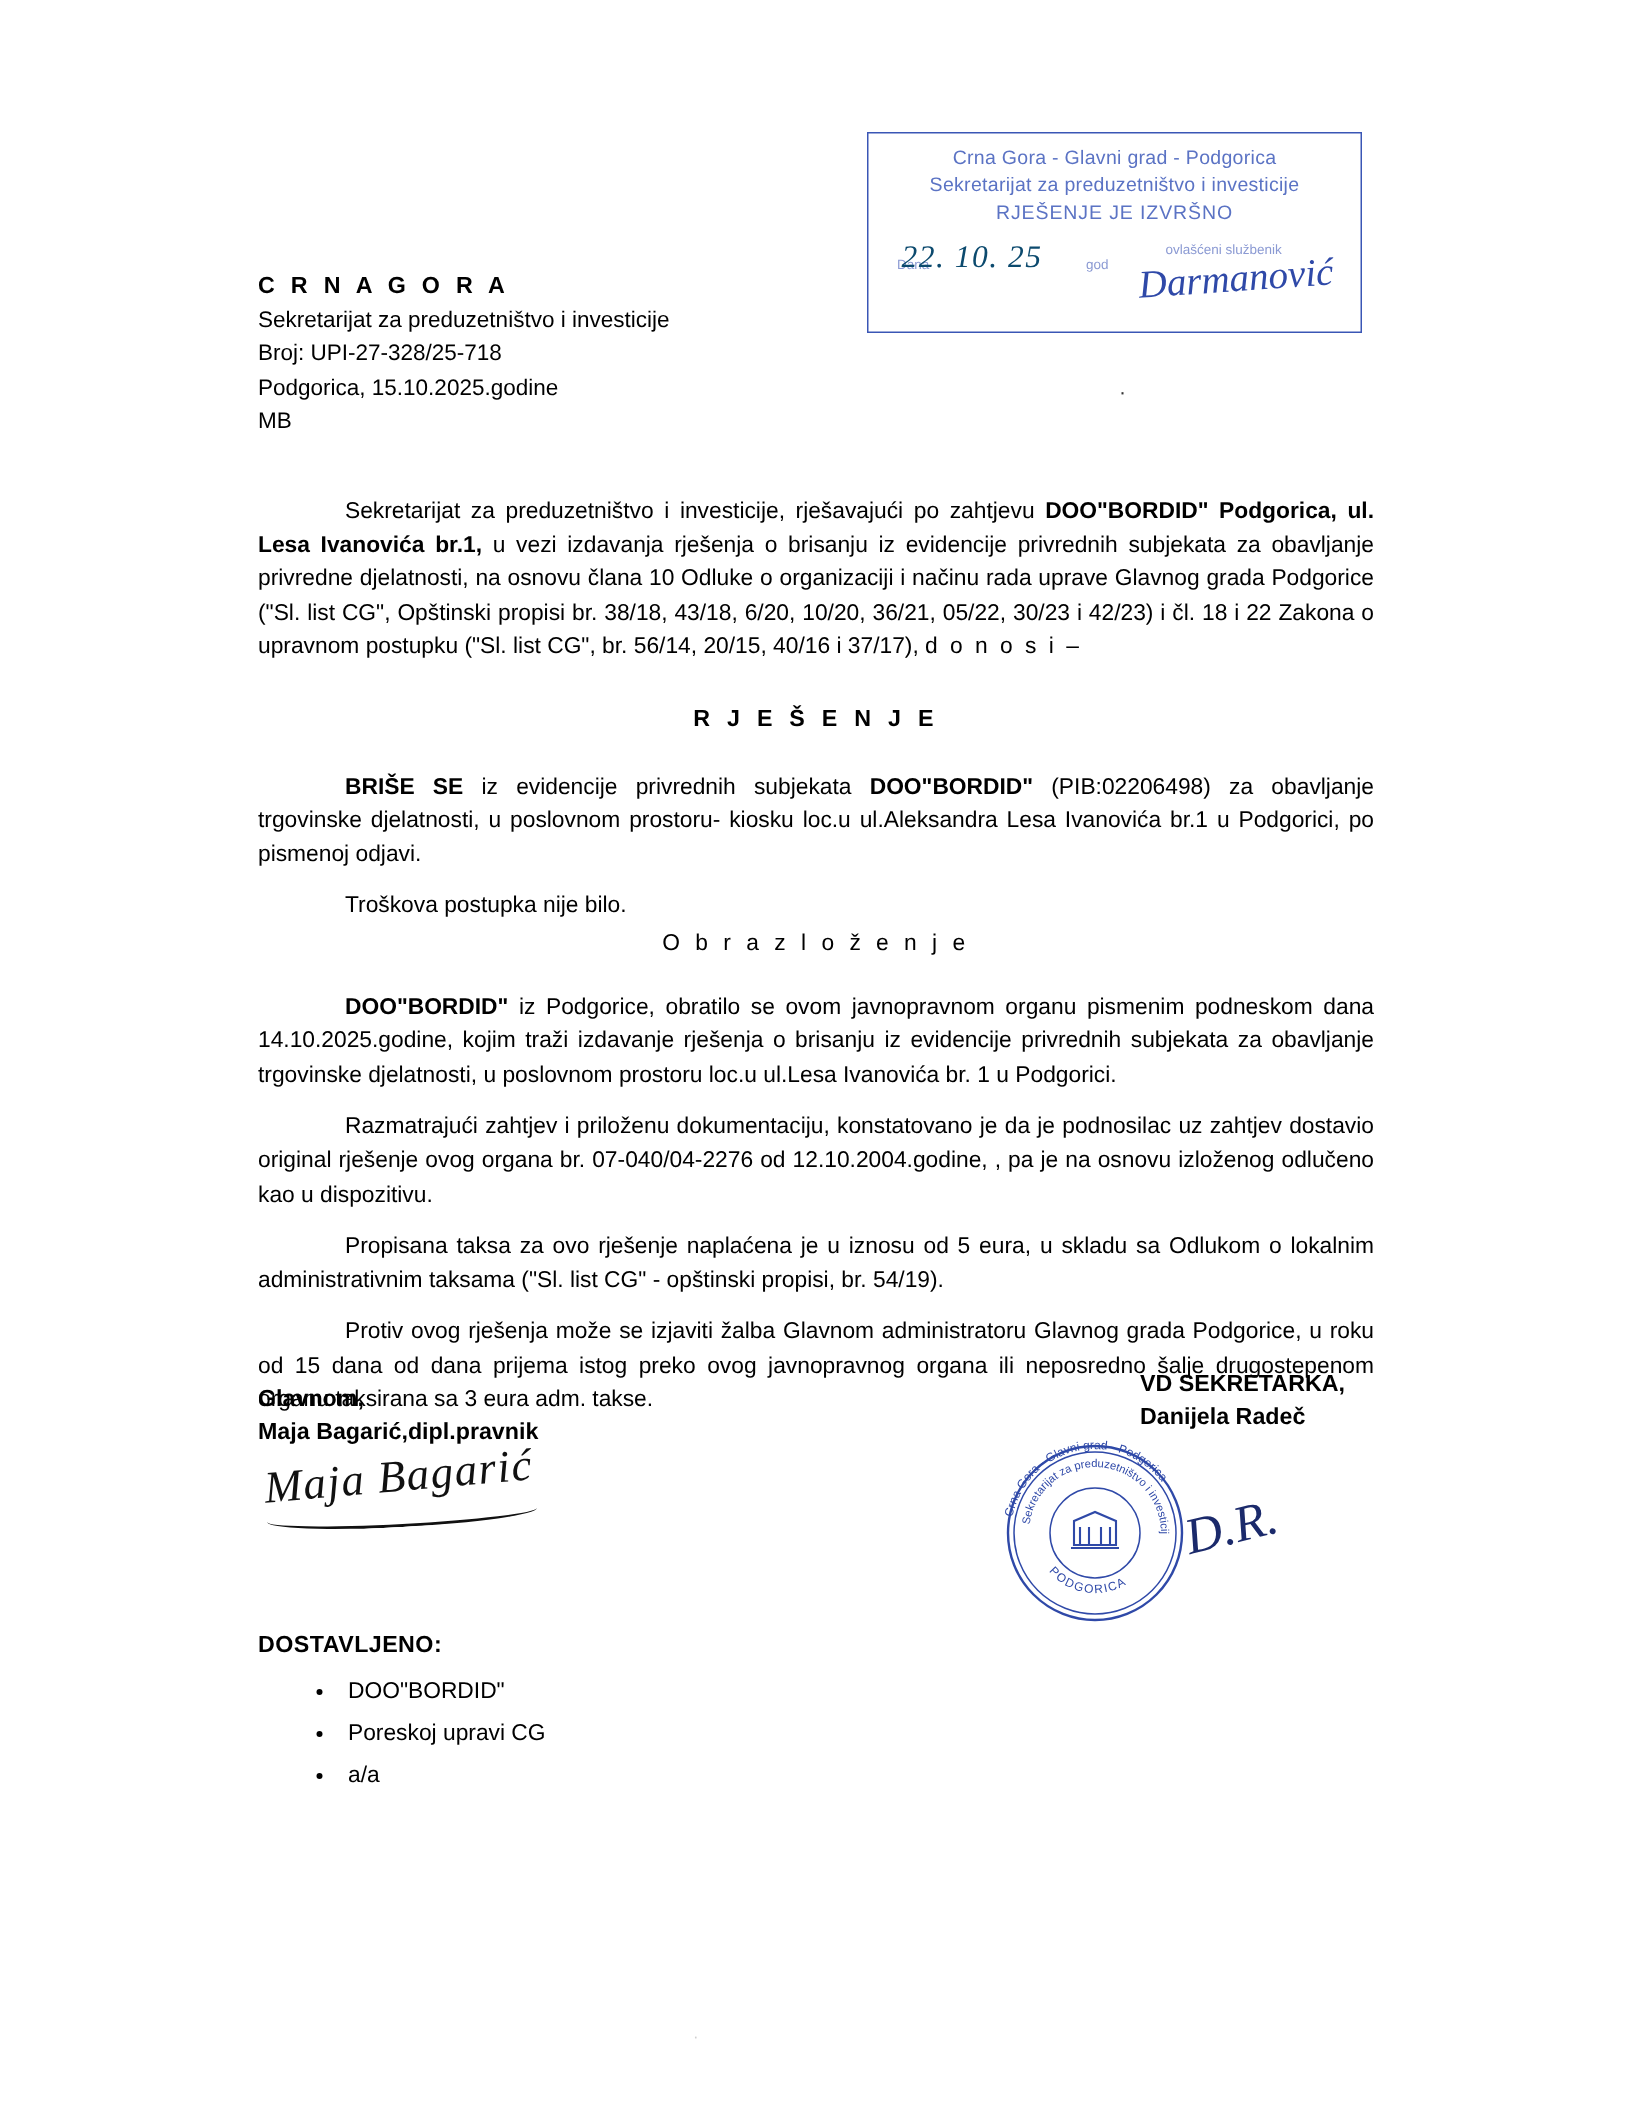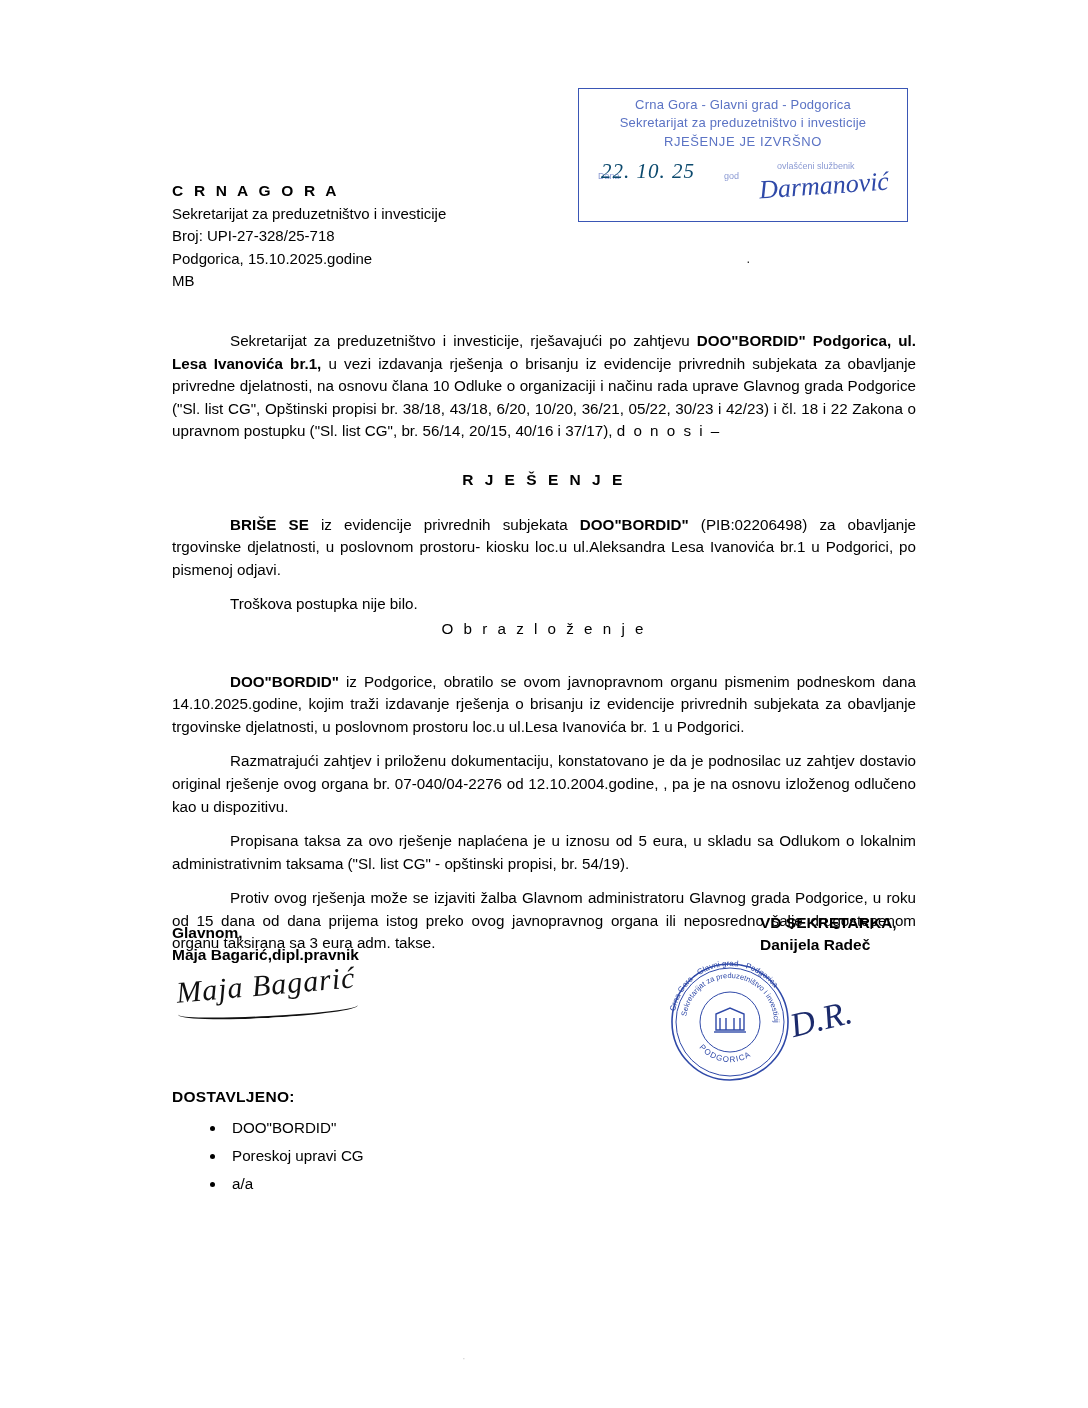--- a/index.html
+++ b/index.html
@@ -122,21 +122,21 @@
     font-weight: bold;
     letter-spacing: 3.5px;
     font-size: 15.5px;
     margin: 26px 0 22px 0;
   }
   .center-sub {
     text-align: center;
     font-weight: normal;
     letter-spacing: 3px;
     font-size: 15.2px;
-    margin: 2px 0 12px 0;
+    margin: 2px 0 2px 0;
   }
   .gap-sm { height: 6px; }
 
   
   .obradila {
     position: absolute;
     left: 172px;
     top: 922px;
     font-size: 15.5px;
     line-height: 22px;

